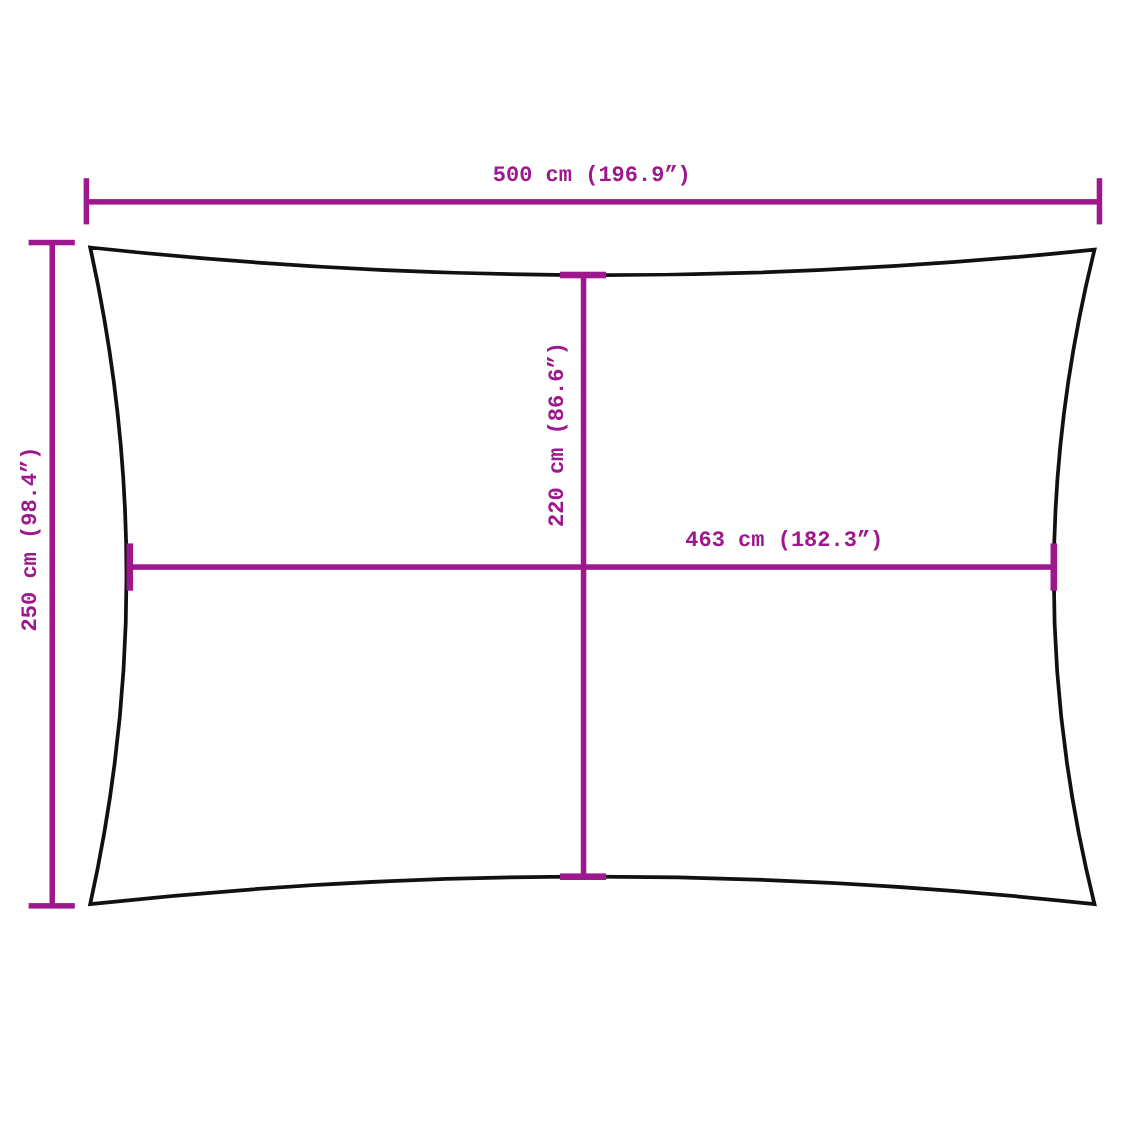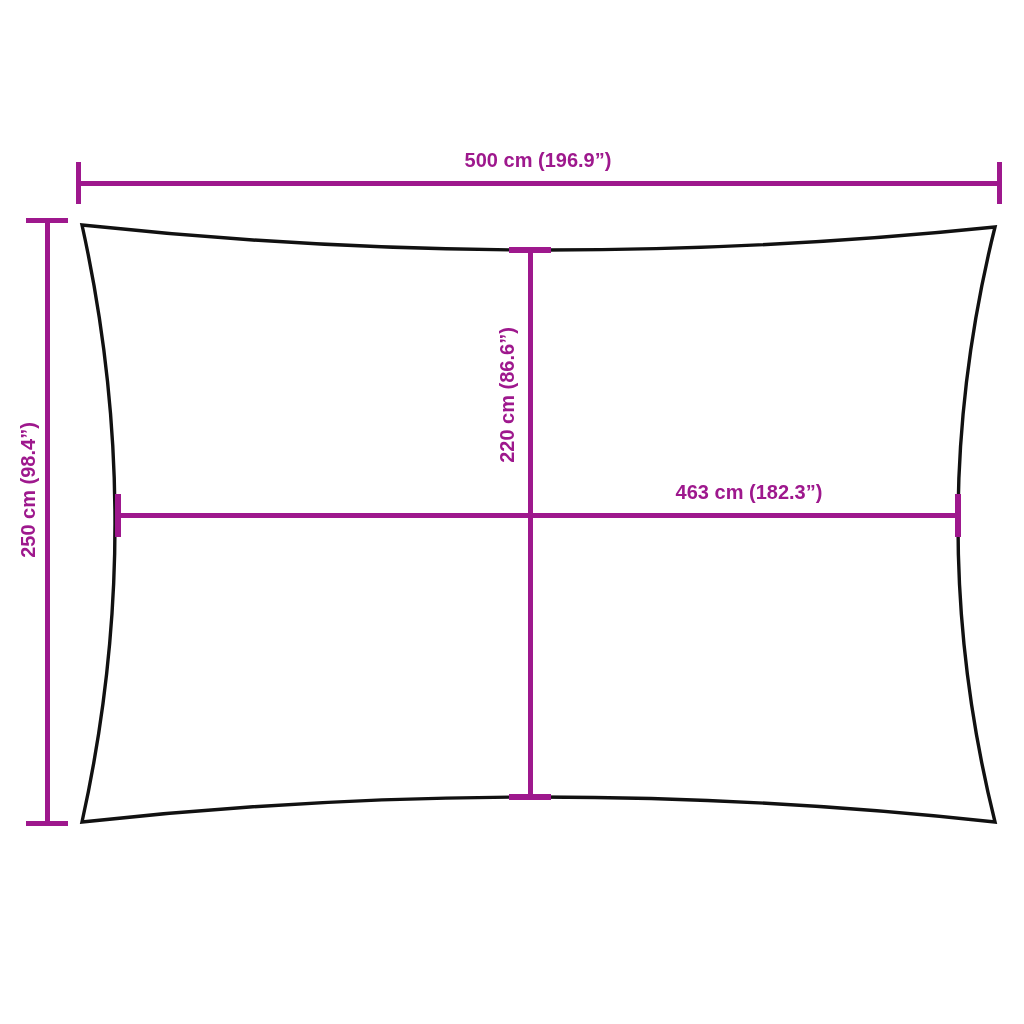--- a/index.html
+++ b/index.html
@@ -8,21 +8,21 @@
     --bg: #ffffff;
   }
   * { margin: 0; padding: 0; box-sizing: border-box; }
   html, body { background: var(--bg); }
   .stage {
     position: relative;
     width: 1024px;
     height: 1024px;
     background: var(--bg);
     overflow: hidden;
-    font-family: Liberation Sans, sans-serif;
+    font-family: Liberation Mono, monospace;
   }
   .sail-svg {
     position: absolute;
     left: 0; top: 0;
     width: 1024px; height: 1024px;
   }
   .sail-path {
     fill: none;
     stroke: var(--outline);
     stroke-width: 3.4;
@@ -53,21 +53,21 @@
     font-weight: bold;
     white-space: nowrap;
     transform: translate(-50%, -50%);
   }
   .dim-label.rot {
     transform: translate(-50%, -50%) rotate(-90deg);
   }
   .label-top  { left: 538px; top: 160px; }
   .label-left { left: 28px;  top: 490px; }
   .label-iv   { left: 507px; top: 395px; }
-  .label-ih   { left: 713px; top: 492px; margin-left: 36px; }
+  .label-ih   { left: 713px; top: 492px; }
 </style>
 </head>
 <body>
 
 <div class="stage">
 
   <svg class="sail-svg" viewBox="0 0 1024 1024" aria-hidden="true">
     <path class="sail-path" d="M 82 225
              Q 538 274 995 227
              Q 921 524.5 995 822

